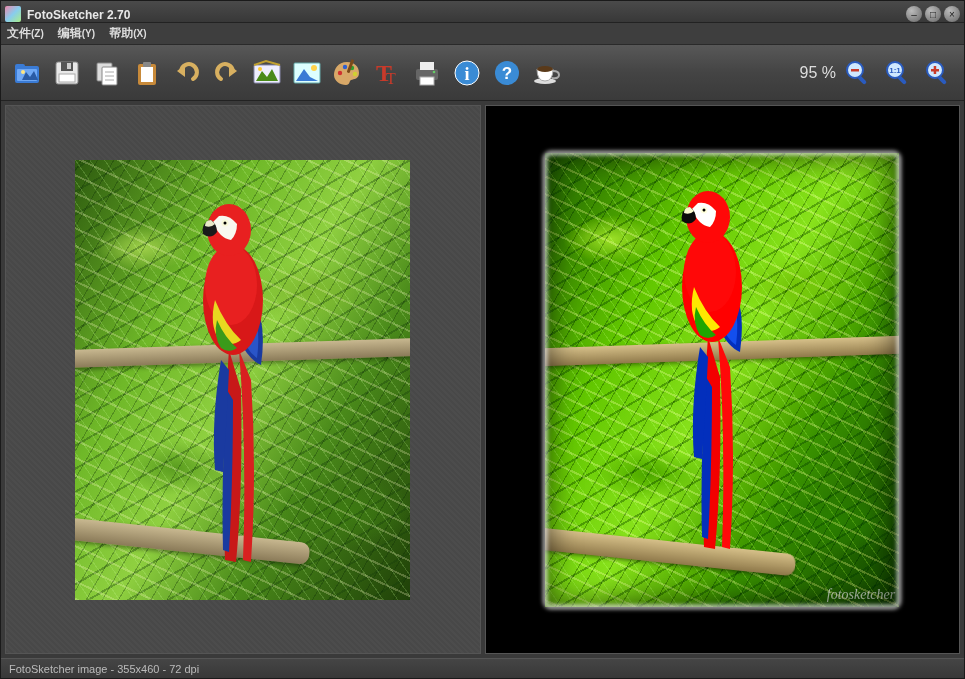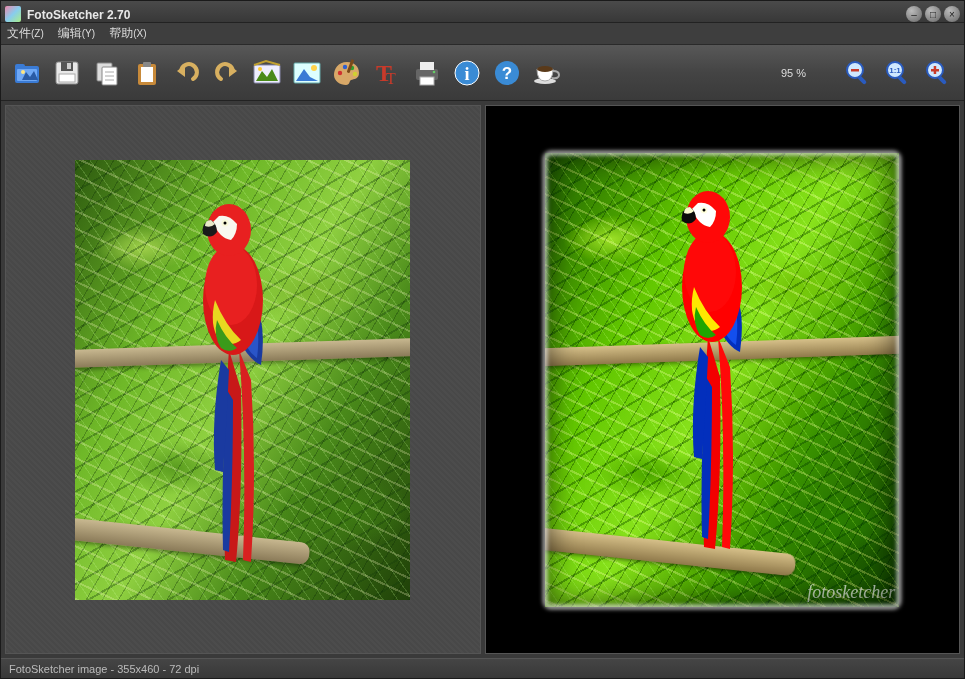--- a/index.html
+++ b/index.html
@@ -33,40 +33,40 @@
   font-size: 10px; color: #222; cursor: pointer;
 }
 .menubar {
   height: 22px;
   background: #3e3e3e;
   display: flex; align-items: center;
   padding: 0 6px;
   gap: 14px;
   border-bottom: 1px solid #2a2a2a;
 }
-.menu-item { cursor: pointer; font-size: 12px; }
+.menu-item { cursor: pointer; font-size: 12px; font-weight: bold; }
 .menu-item .accel { font-size: 10px; }
 .toolbar {
   height: 56px;
   background: linear-gradient(#585858, #444 50%, #3a3a3a);
   border-bottom: 1px solid #222;
   display: flex; align-items: center;
   padding: 0 8px;
   gap: 4px;
   position: relative;
 }
 .tool-btn {
   width: 36px; height: 36px;
   display: flex; align-items: center; justify-content: center;
   cursor: pointer;
   border-radius: 3px;
   position: relative;
 }
 .spacer { flex: 1; }
-.zoom-label { color: #ddd; margin-right: 30px; font-size: 11px; }
+.zoom-label { color: #ddd; font-size: 16px; }
 .workspace {
   height: 557px;
   display: flex;
   padding: 4px;
   gap: 4px;
   background: #3a3a3a;
 }
 .panel {
   flex: 1;
   border: 1px solid #555;
@@ -111,21 +111,21 @@
 .branch.b2 { top: 84%; left: -10%; width: 80%; transform: rotate(6deg); height: 22px; }
 .parrot {
   position: absolute;
   left: 48%; top: 7%;
   transform: translateX(-50%);
   width: 110px; height: 380px;
 }
 .watermark {
   position: absolute; right: 12px; bottom: 12px;
   font-style: italic; font-family: cursive;
-  color: rgba(255,255,255,0.7); font-size: 18px;
+  color: rgba(255,255,255,0.7); font-size: 14px;
 }
 .painted-edge {
   position: absolute; inset: 0;
   box-shadow: inset 0 0 0 8px #000, inset 0 0 30px 12px rgba(0,0,0,0.6);
   pointer-events: none;
 }
 .painted-edge::before {
   content:""; position:absolute; inset:6px;
   border: 4px solid rgba(255,255,255,0.8);
   filter: blur(2px);

